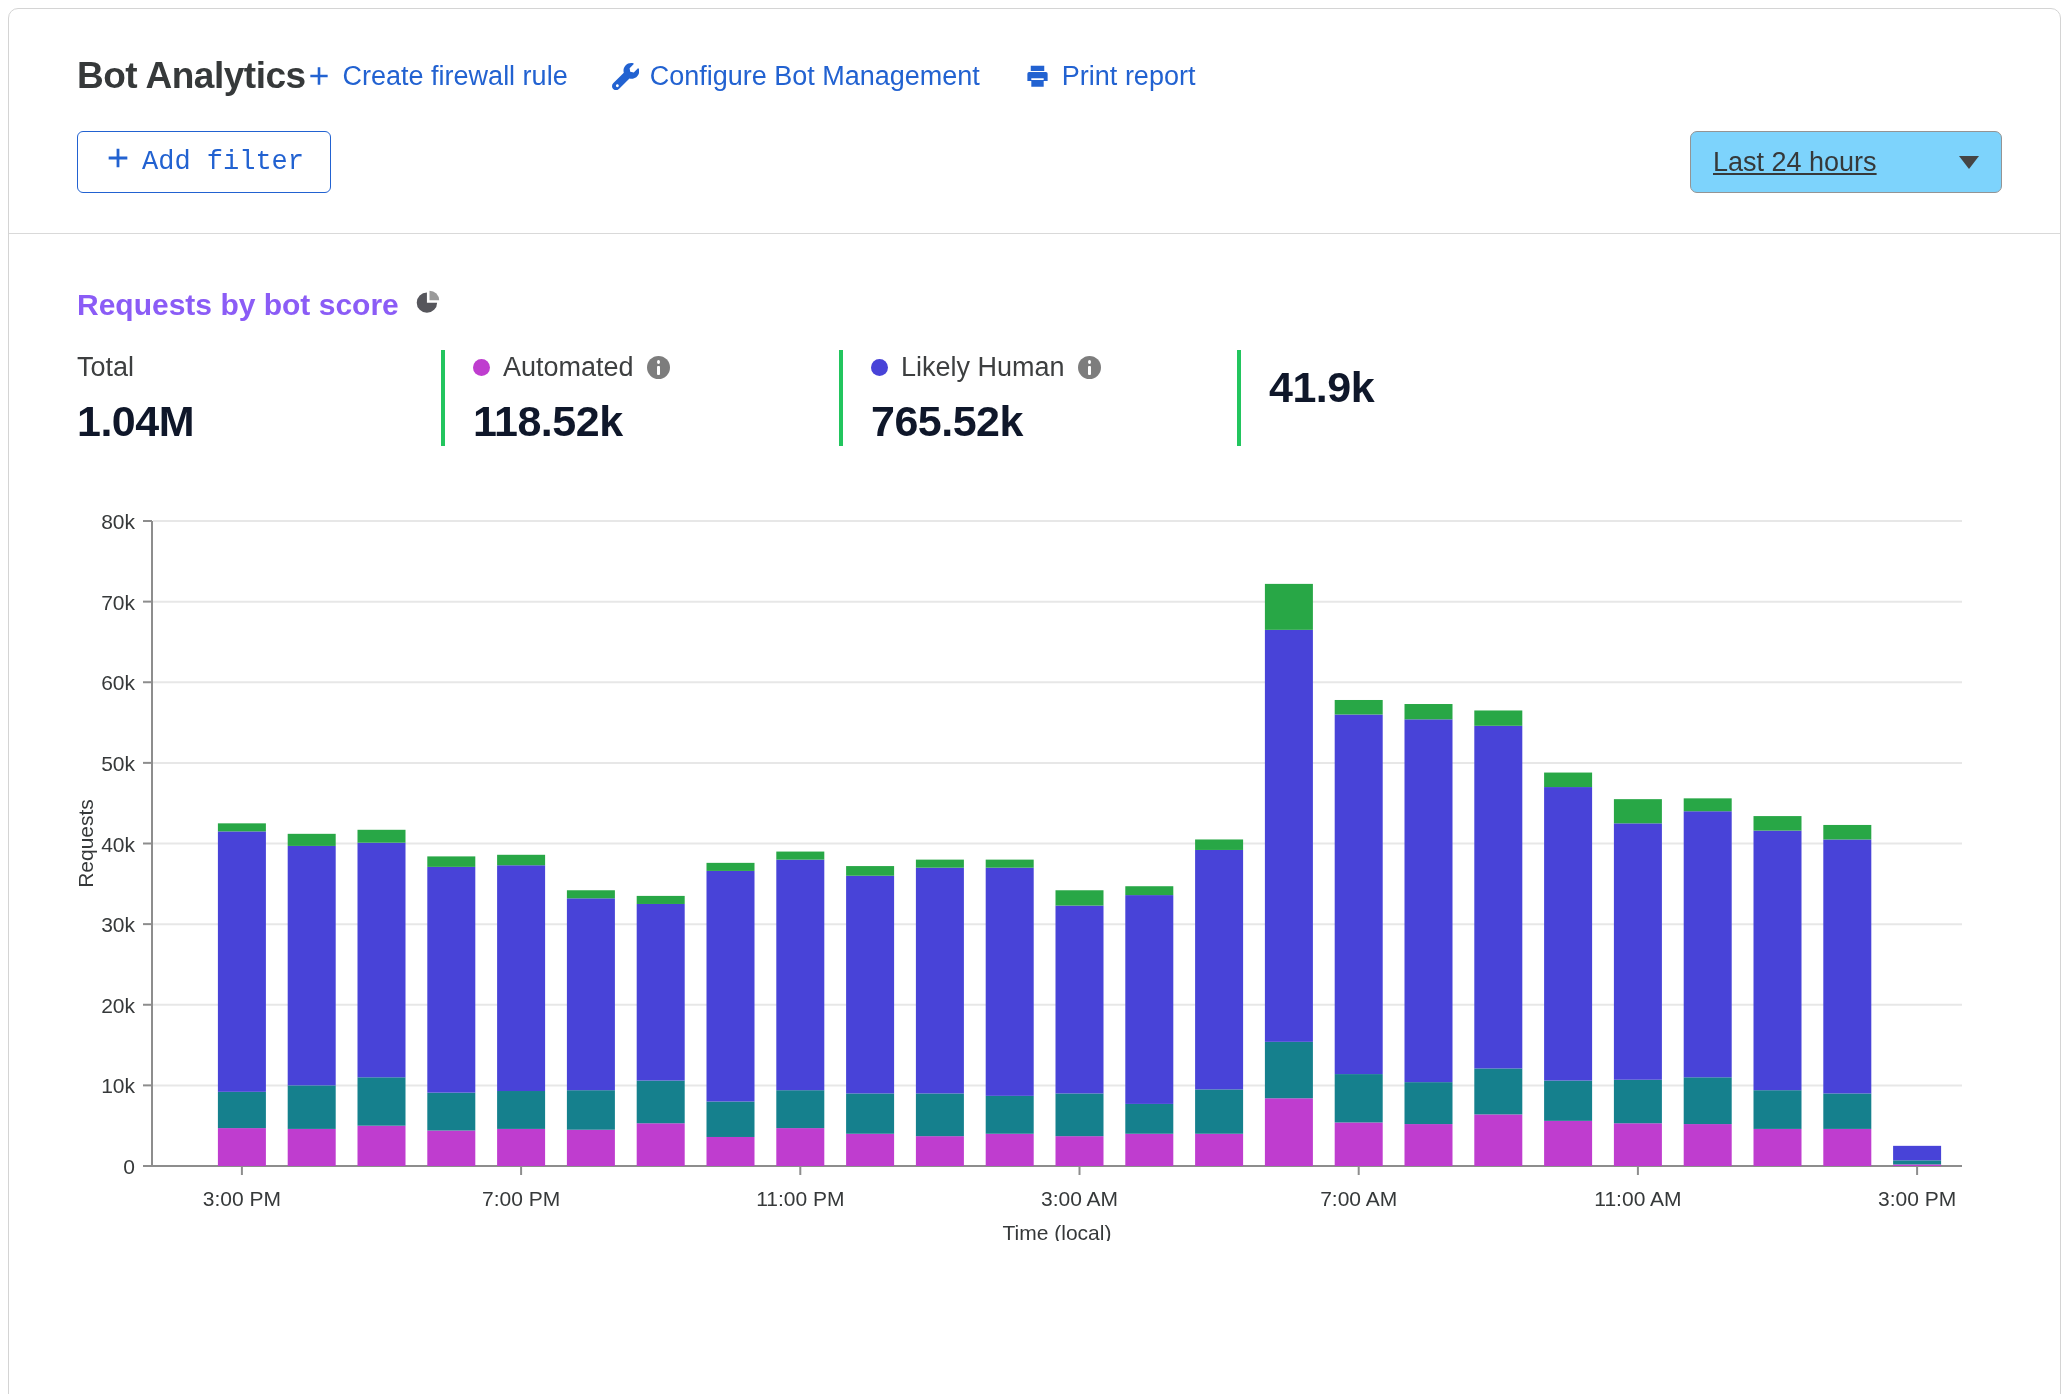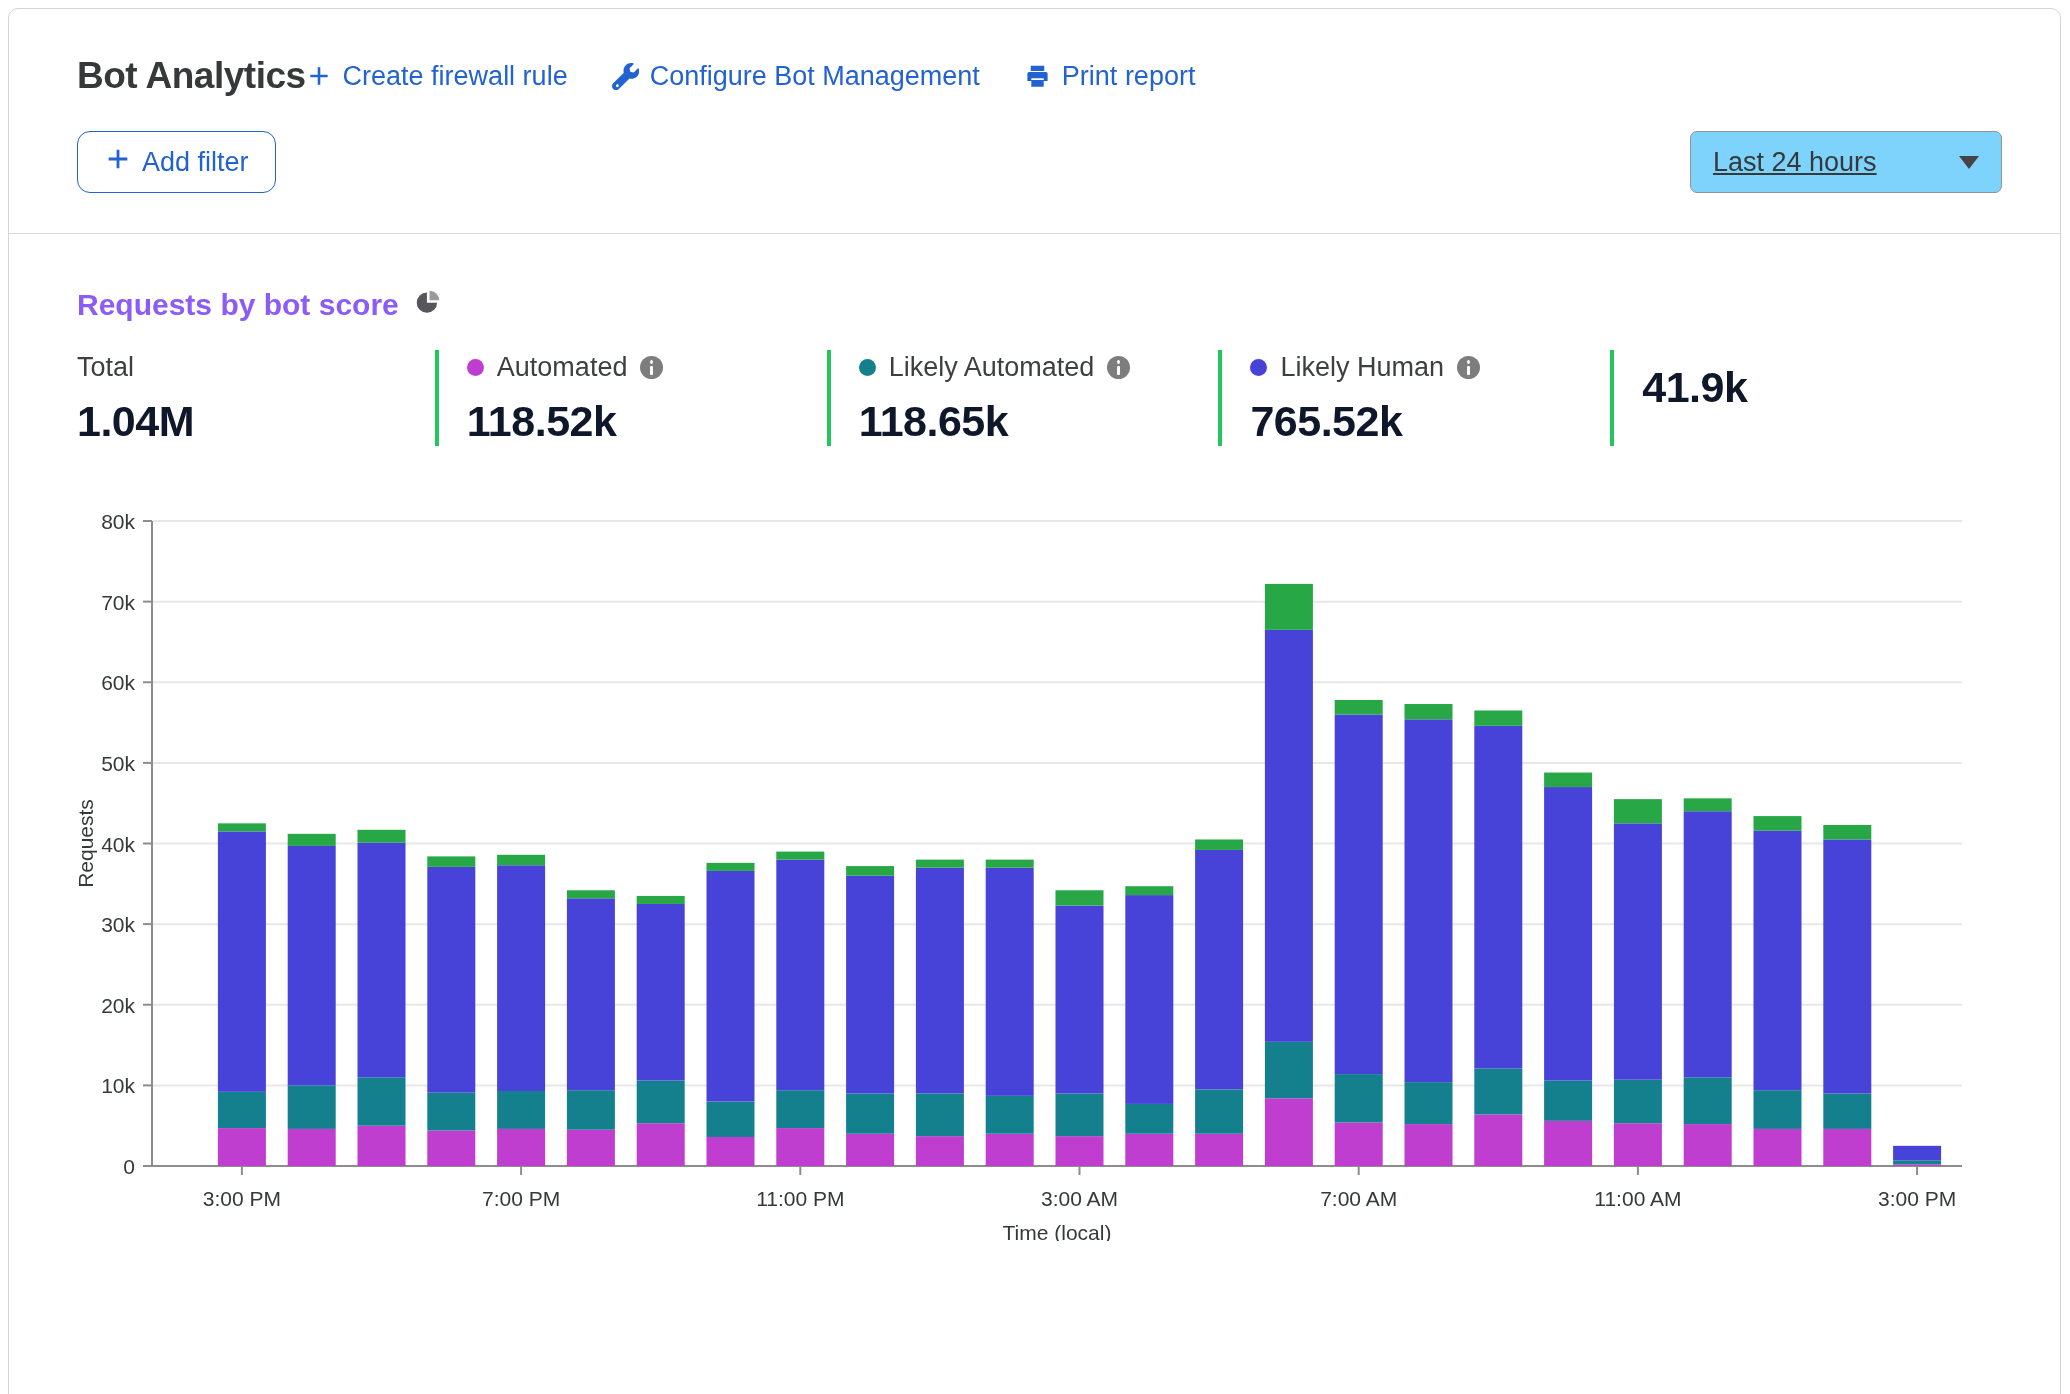--- a/index.html
+++ b/index.html
@@ -33,22 +33,22 @@
     color: var(--accent); text-decoration: none; font-size: 27px;
   }
   .action-link svg { display: block; }
   .filter-row {
     display: flex; justify-content: space-between; align-items: center;
     padding: 34px 58px 0 68px;
   }
   .add-filter {
     display: inline-flex; align-items: center; gap: 10px;
     height: 62px; padding: 0 26px;
-    font-size: 27px; font-family: Liberation Sans, sans-serif; color: var(--accent);
-    background: #fff; border: 1px solid var(--accent); border-radius: 13px;
+    font-size: 27px; font-family: Liberation Mono, monospace; color: var(--accent);
+    background: #fff; border: 1px solid var(--accent); border-radius: 6px;
     cursor: pointer;
   }
   .select {
     width: 312px; height: 62px;
     border: 1px solid #949494; border-radius: 7px;
     display: flex; align-items: center; justify-content: space-between;
     padding: 0 22px; font-size: 27px; color: #36393a; background: #7dd3fc;
     cursor: pointer;
     text-decoration: underline;
   }
@@ -167,28 +167,20 @@
 
       <div class="stat">
         <div class="stat-label-row">
           <span class="stat-dot" style="background: rgb(191, 61, 207);"></span>
           <span class="stat-label">Automated</span>
           <span class="info-icon"></span>
         </div>
         <div class="stat-value">118.52k</div>
       </div>
 
-      <div class="stat">
-        <div class="stat-label-row">
-          <span class="stat-dot" style="background: rgb(21, 128, 141);"></span>
-          <span class="stat-label">Likely Automated</span>
-          <span class="info-icon"></span>
-        </div>
-        <div class="stat-value">118.65k</div>
-      </div>
 
       <div class="stat">
         <div class="stat-label-row">
           <span class="stat-dot" style="background: rgb(72, 67, 216);"></span>
           <span class="stat-label">Likely Human</span>
           <span class="info-icon"></span>
         </div>
         <div class="stat-value">765.52k</div>
       </div>
 

